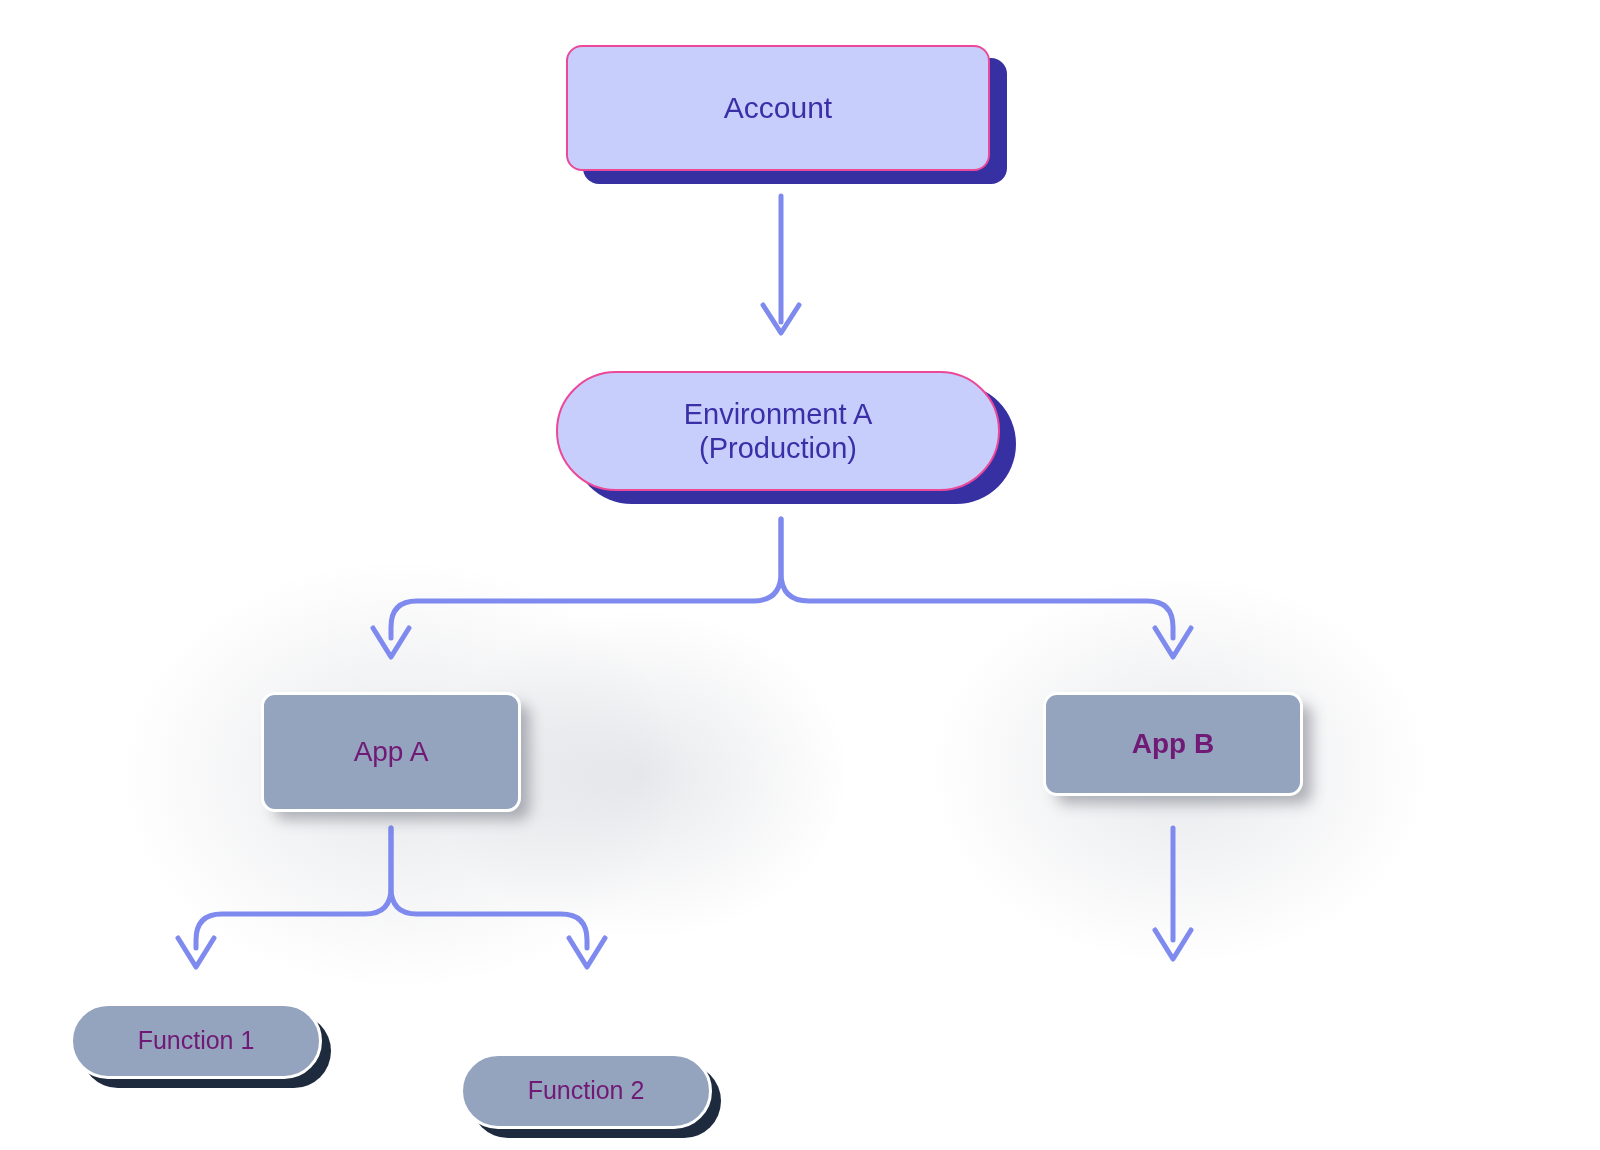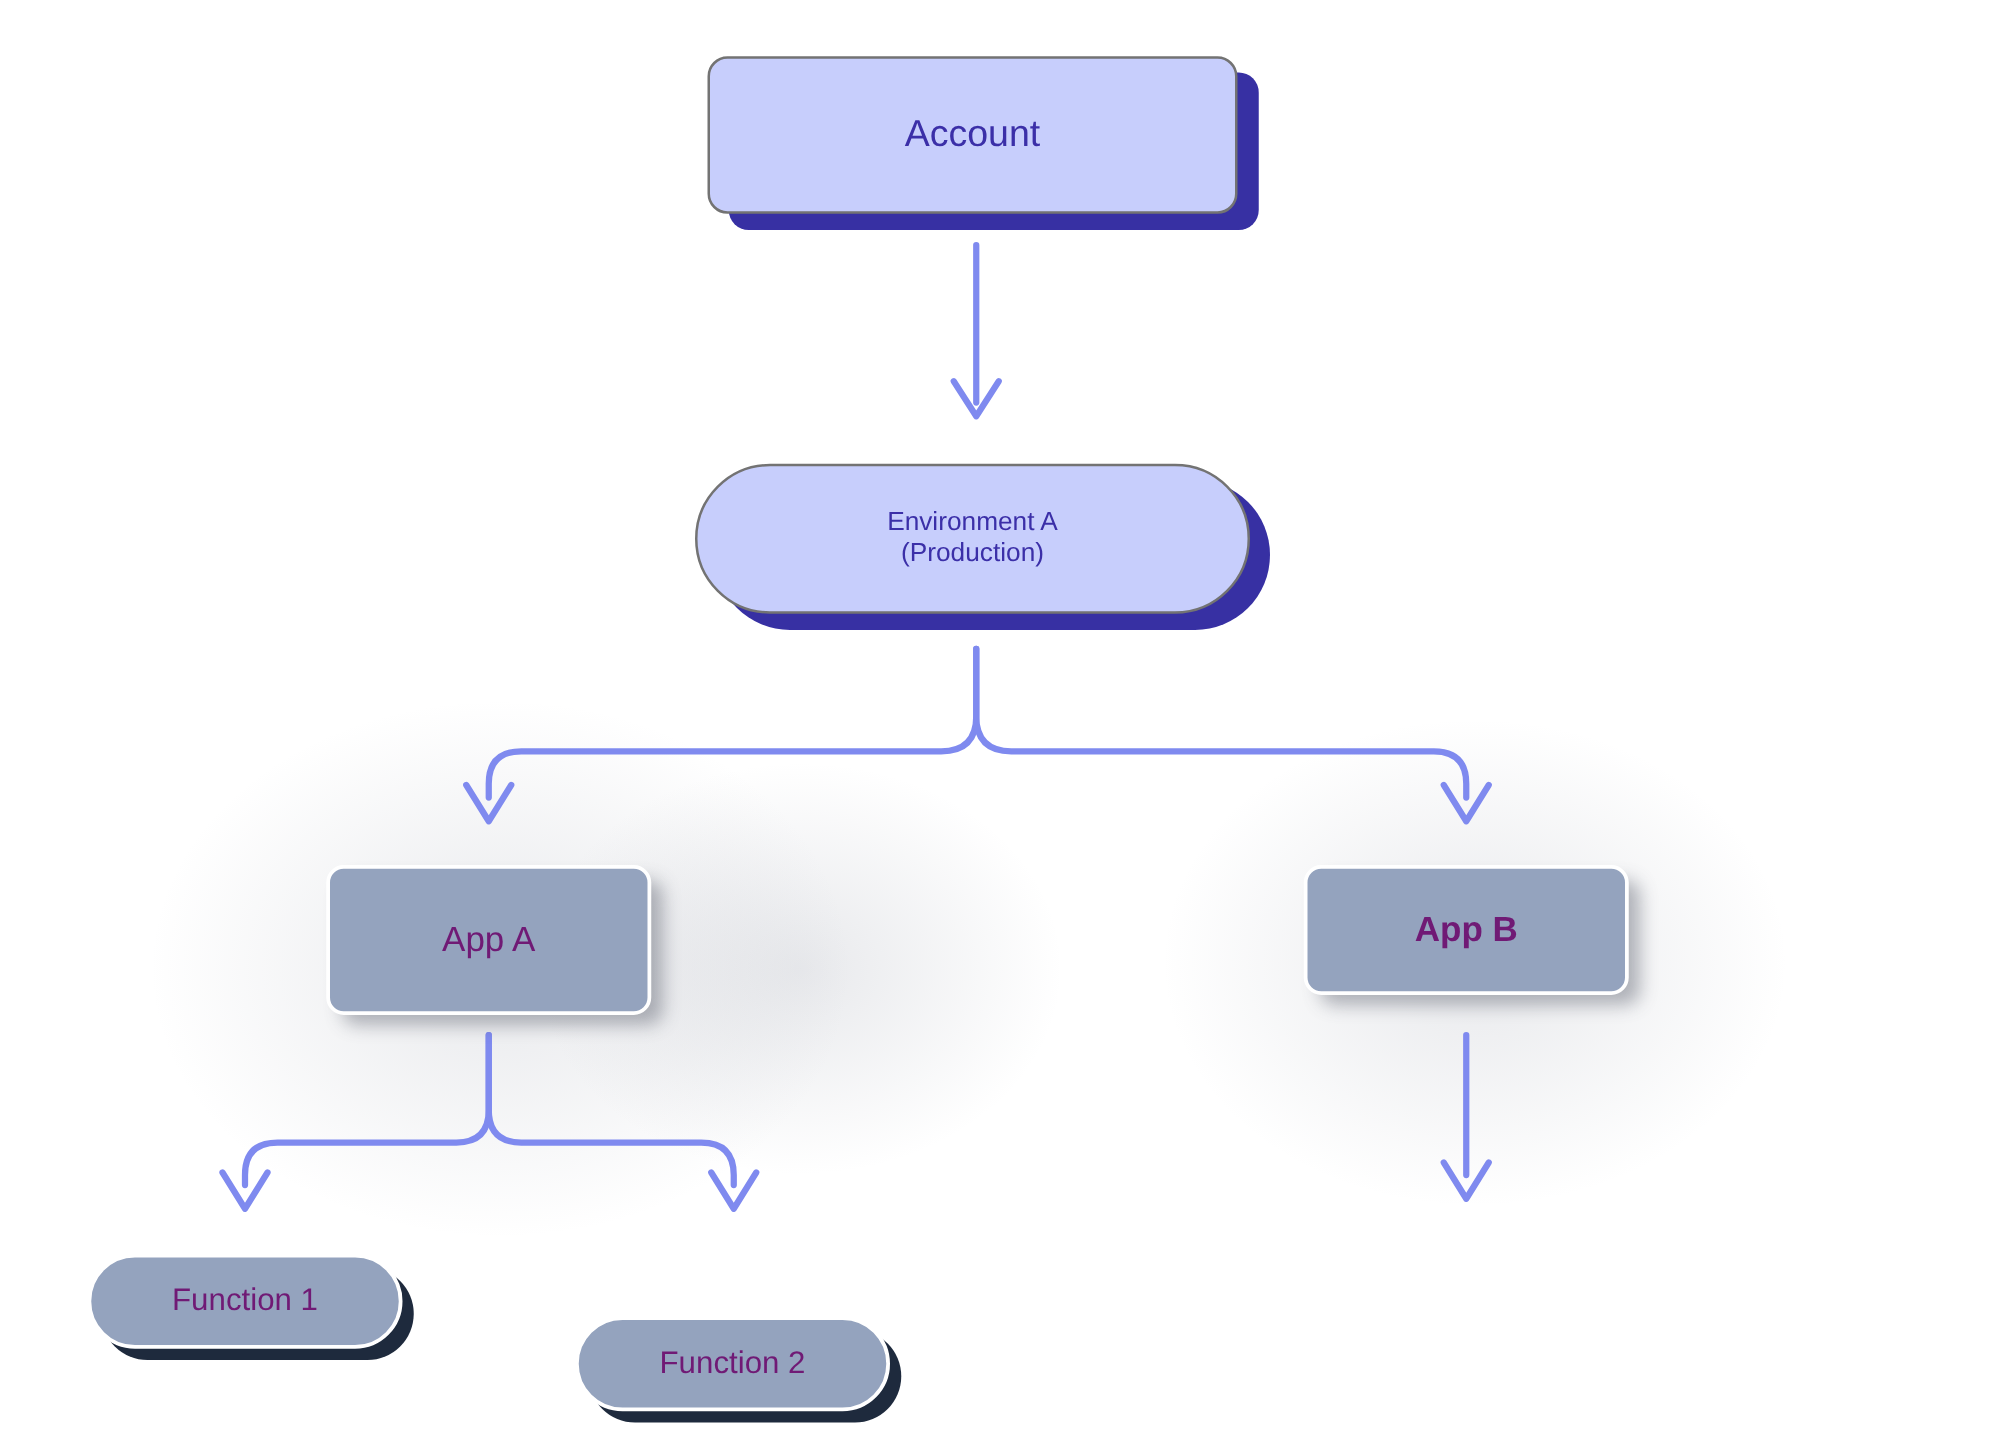--- a/index.html
+++ b/index.html
@@ -66,21 +66,21 @@
   .node-label {
     display: block;
     line-height: 1.18;
     white-space: pre-line;
   }
 
   
   .node-indigo {
     background: #c7cefc;
     color: #3b2fa8;
-    border: 2px solid #737373;
+    border: 2px solid #ec4899;
   }
   .node-indigo .node-label { font-size: 30px; }
 
   
   .node-slate {
     background: #94a3be;
     color: #701a75;
     border: 3px solid #ffffff;
   }
 
@@ -90,21 +90,21 @@
     width: 424px; height: 126px;
     border-radius: 16px;
     box-shadow: 17px 13px 0 0 #3730a3;
   }
   #node-environment {
     left: 556px; top: 371px;
     width: 444px; height: 120px;
     border-radius: 60px;
     box-shadow: 16px 13px 0 0 #3730a3;
   }
-  #node-environment .node-label { font-size: 21px; }
+  #node-environment .node-label { font-size: 29px; }
 
   #node-app-a {
     left: 261px; top: 692px;
     width: 260px; height: 120px;
     border-radius: 14px;
     box-shadow: 11px 10px 14px -2px rgba(80,86,100,0.42);
   }
   #node-app-b {
     left: 1043px; top: 692px;
     width: 260px; height: 104px;

